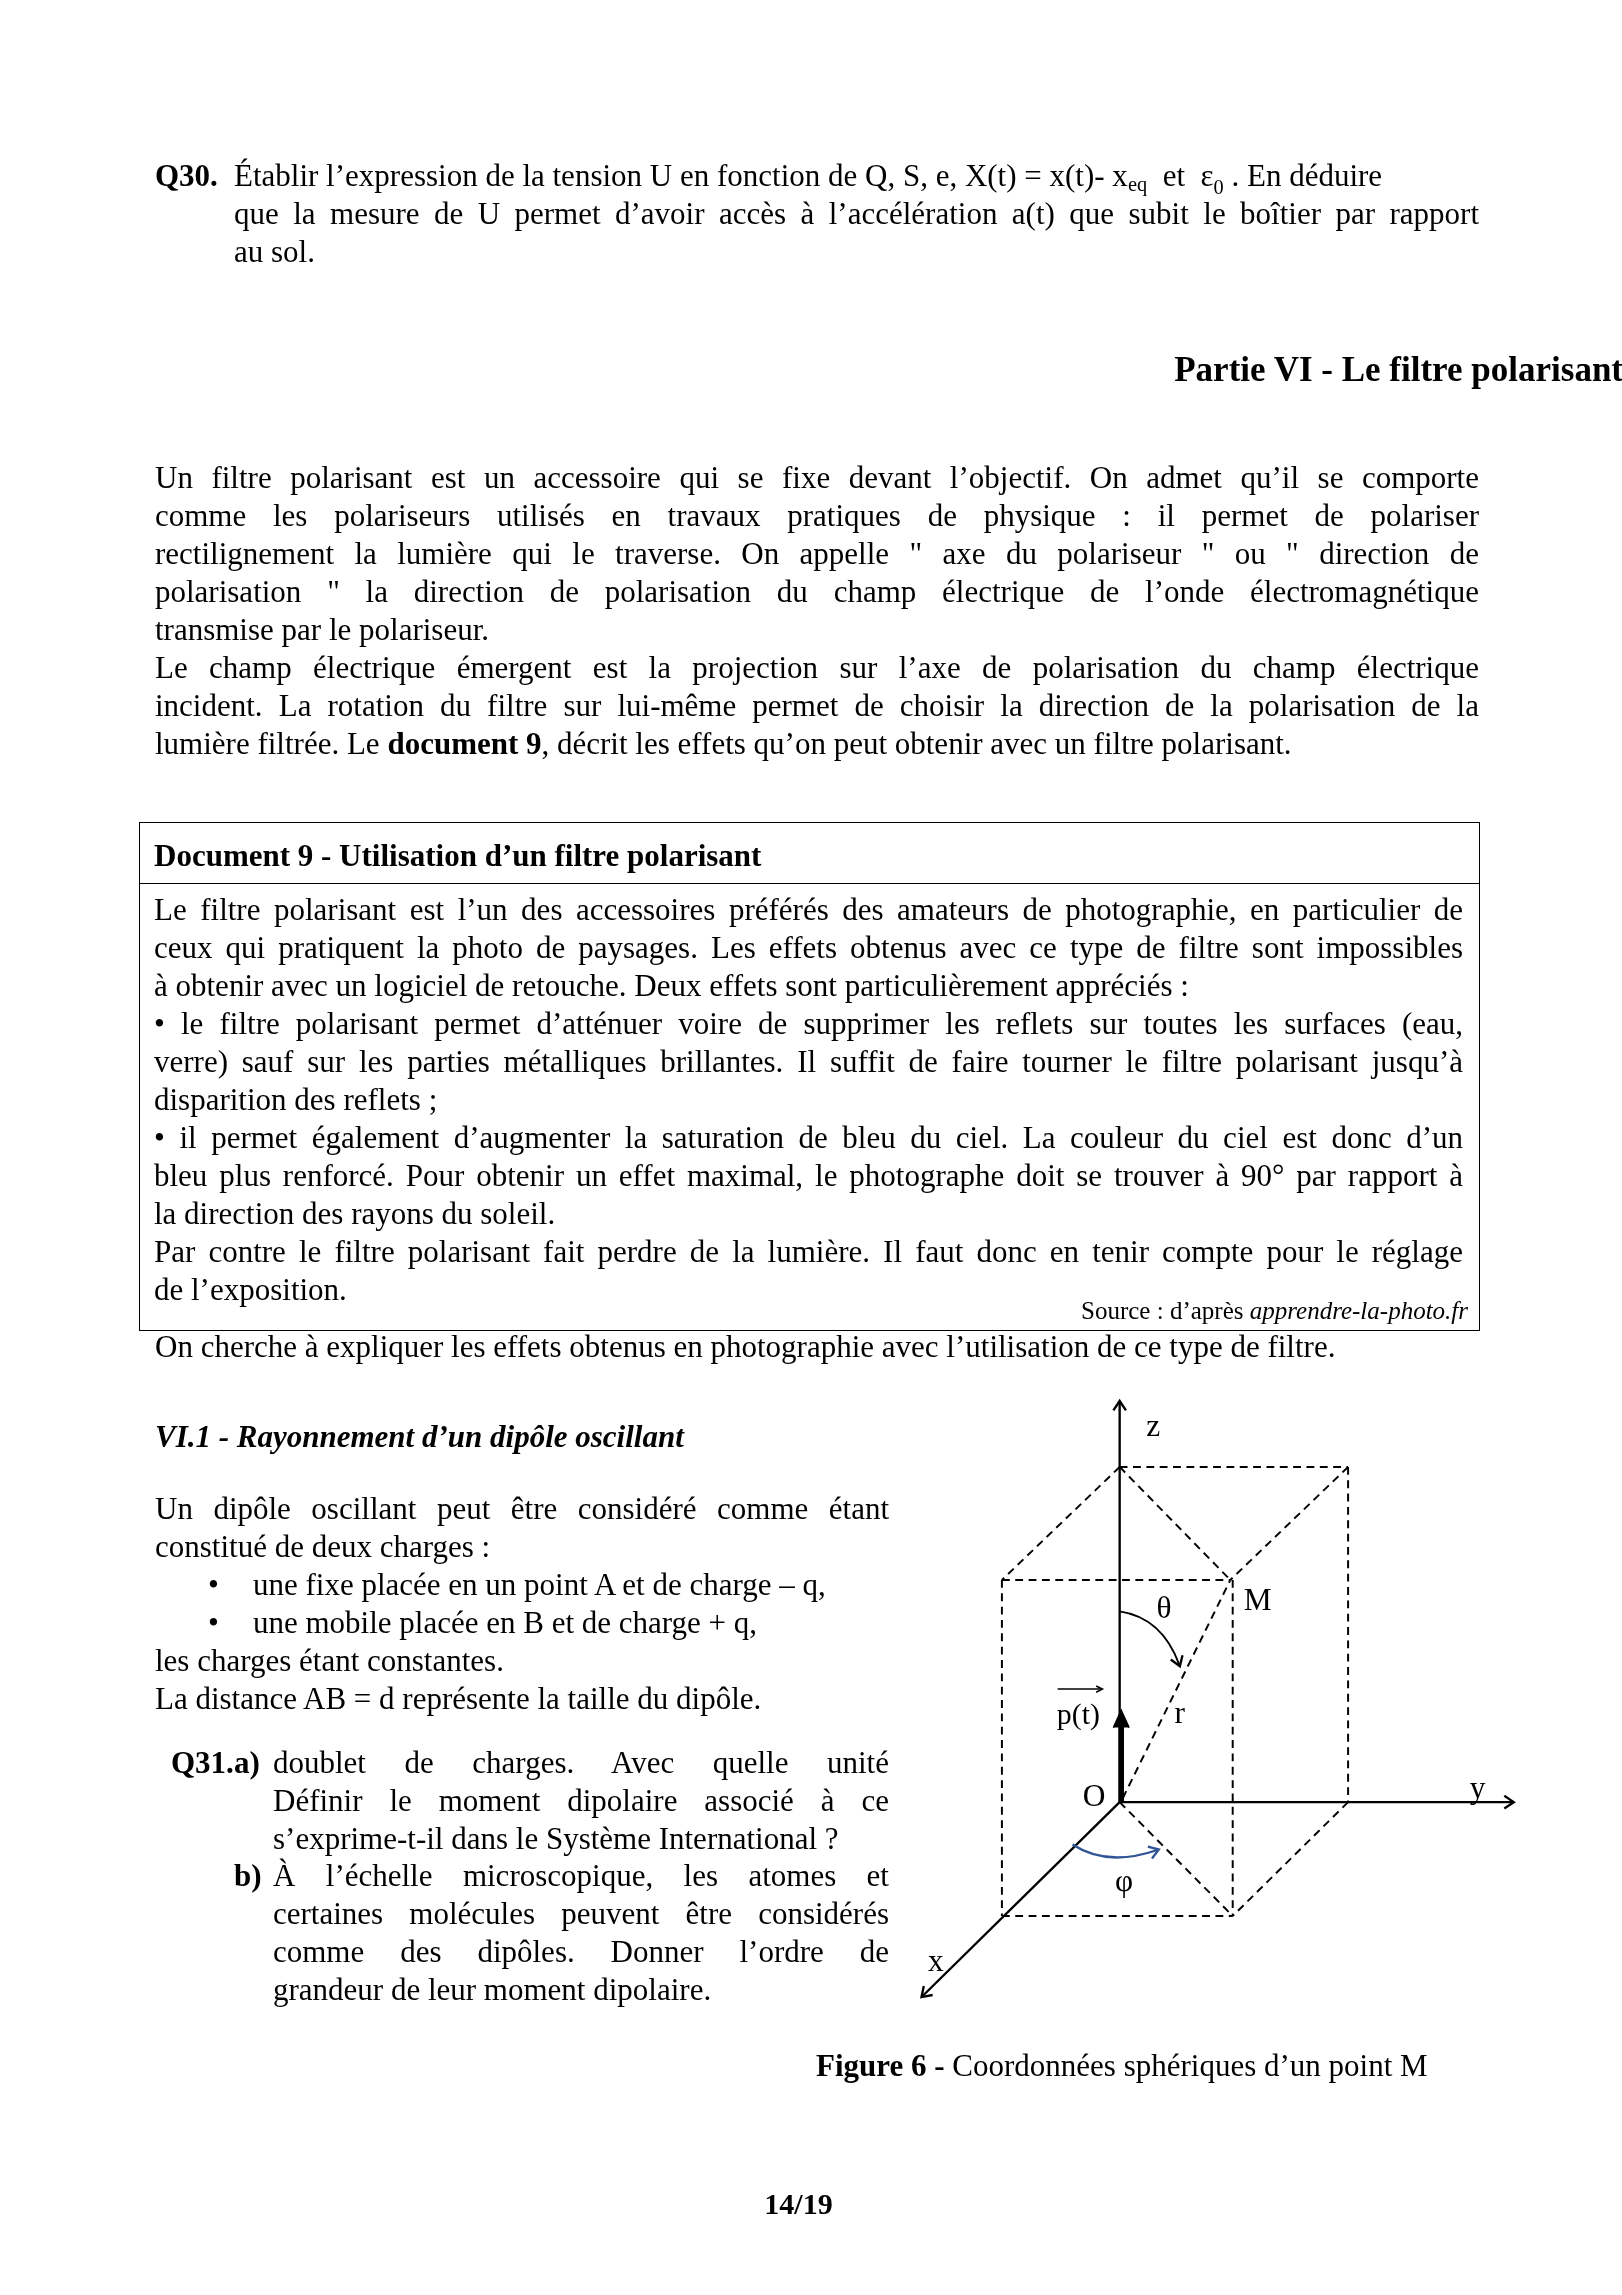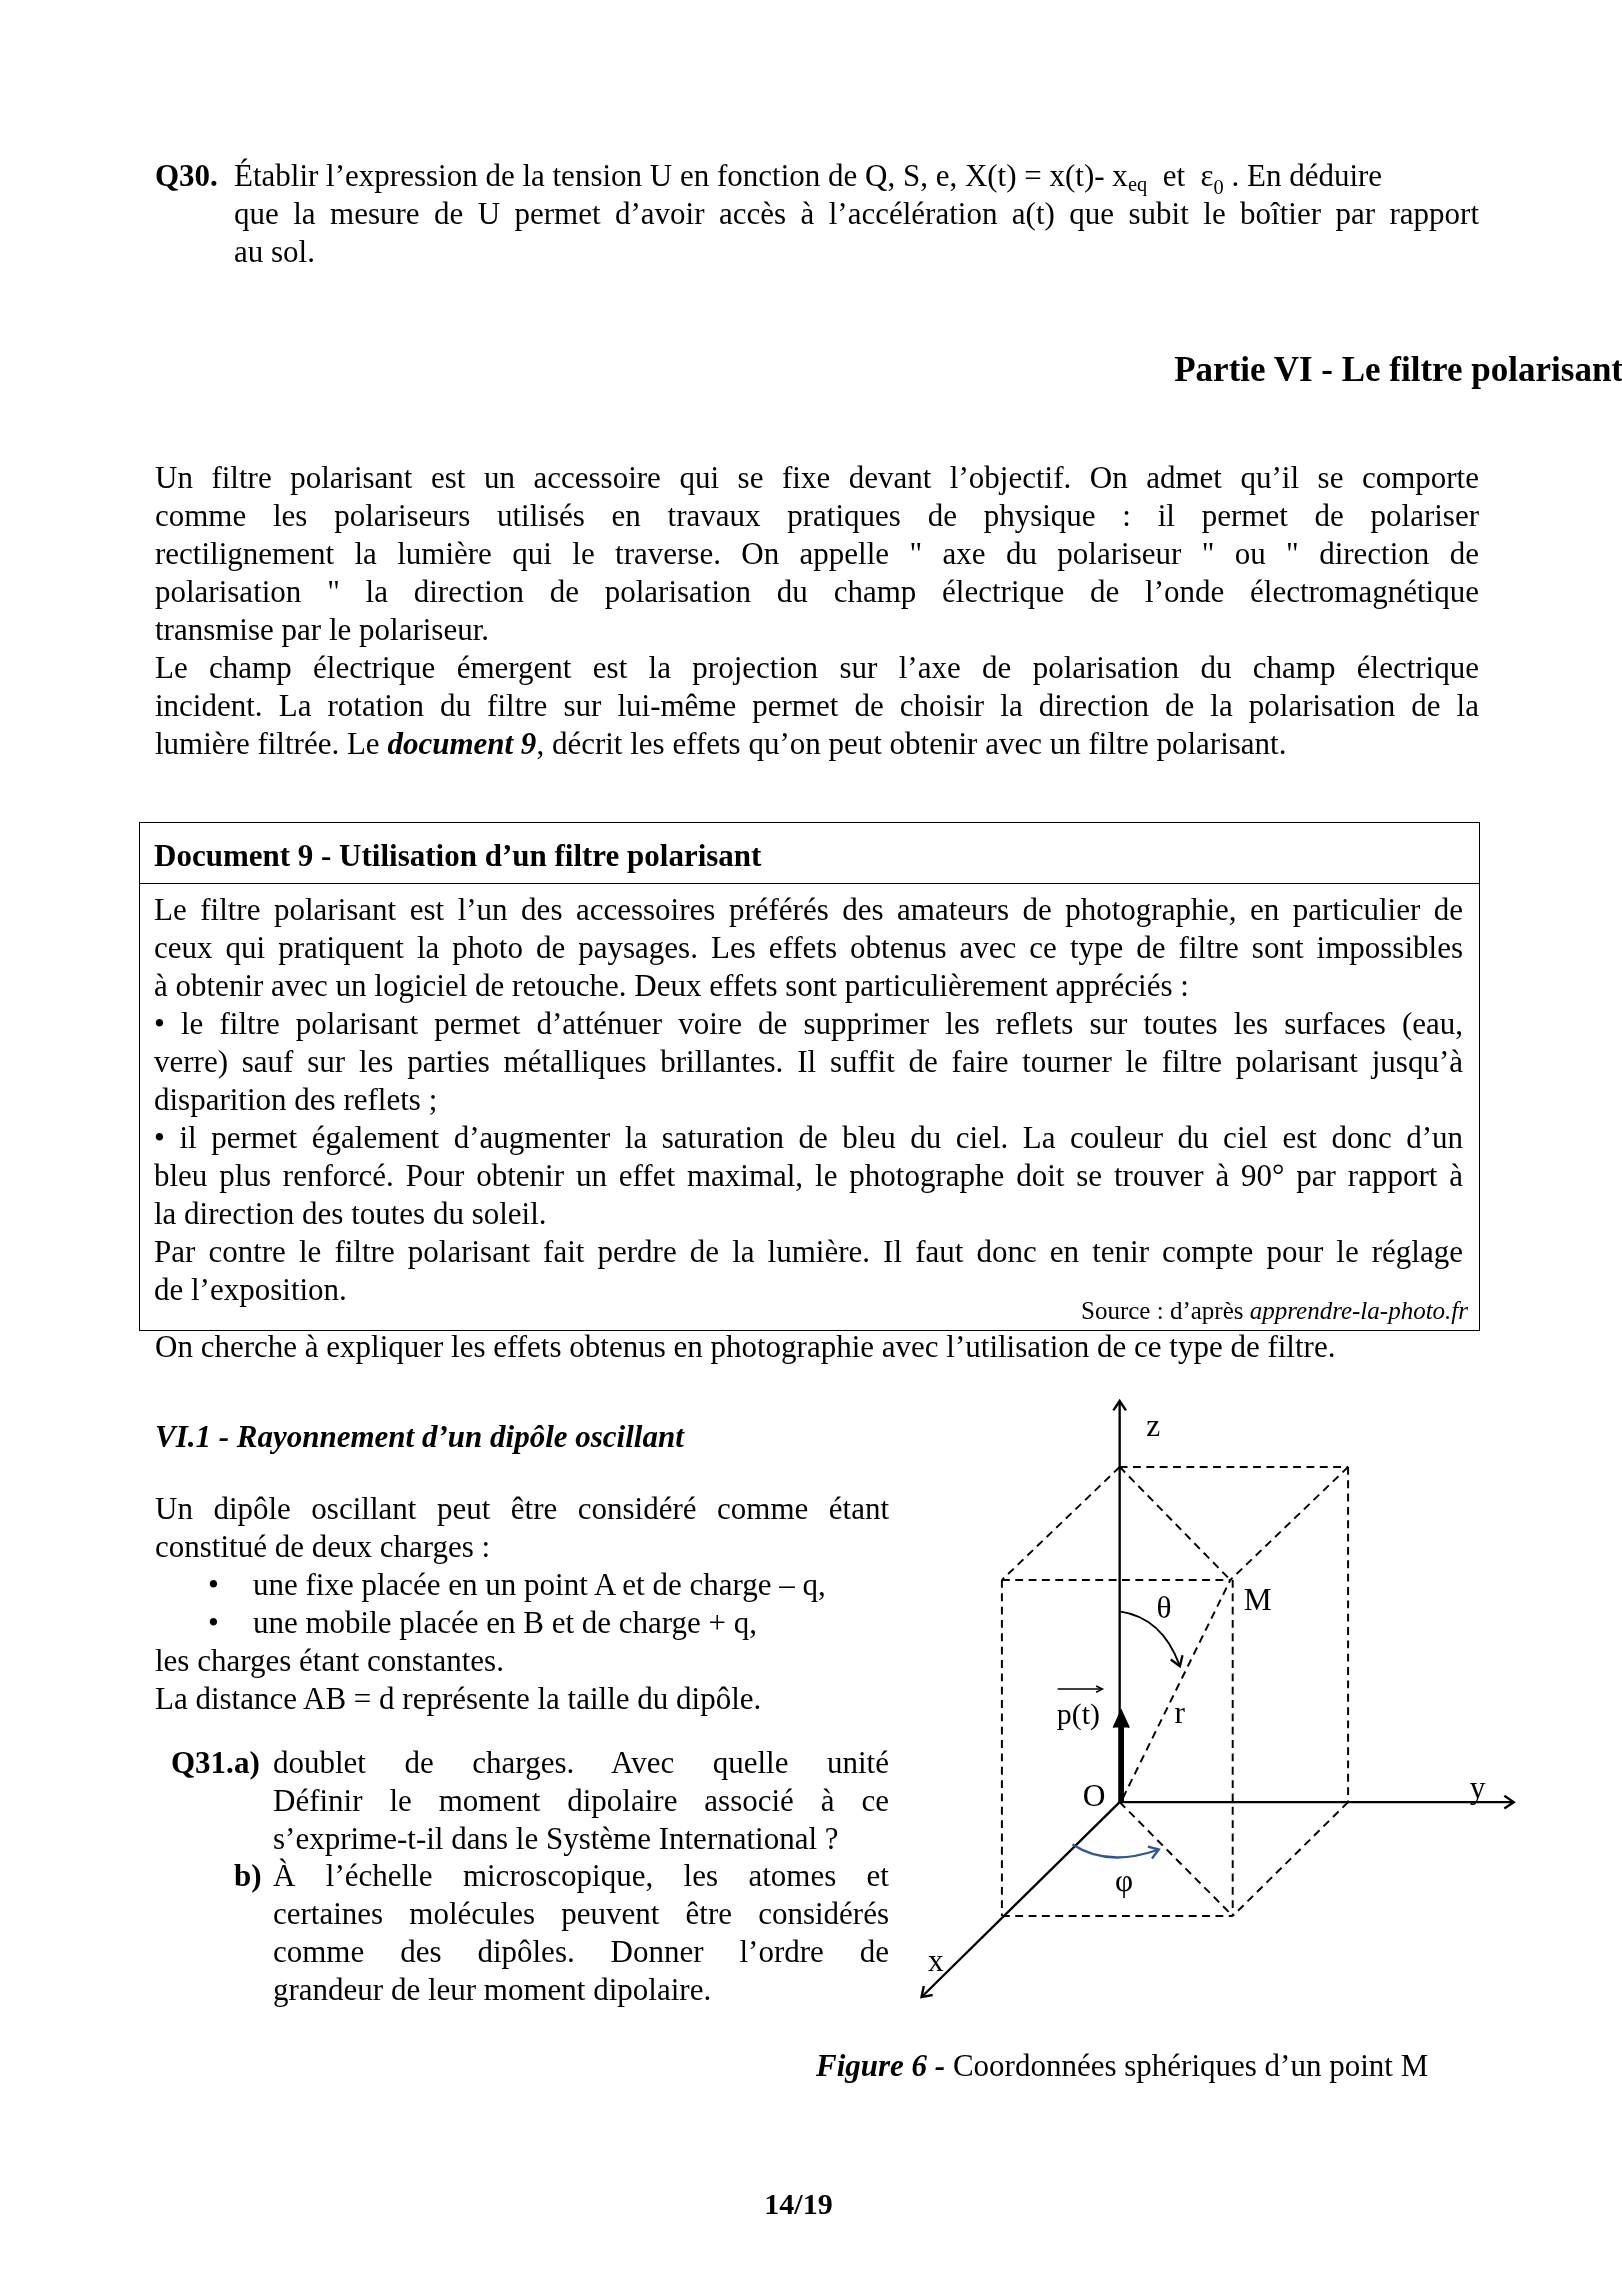--- a/index.html
+++ b/index.html
@@ -5,21 +5,21 @@
   html, body { margin: 0; padding: 0; background: #ffffff; }
   body {
     width: 1623px; height: 2295px; position: relative; overflow: hidden;
     font-family: "Liberation Serif", "DejaVu Serif", serif;
     color: #000;
   }
   .abs { position: absolute; }
   .txt { font-size: 31px; line-height: 38px; }
   .line { display: block; height: 38px; white-space: nowrap; }
   .jline { display: block; height: 38px; text-align: justify; text-align-last: justify; white-space: normal; }
-  b, .b { font-weight: bold; font-style: italic; }
+  b, .b { font-weight: bold; }
   sub.small { font-size: 20.4px; vertical-align: -4.7px; }
   .eps-sub { font-size: 20.4px; vertical-align: -7.9px; }
 
   
   #q30 { left: 155px; top: 157px; width: 1324px; }
   #q30 .qnum { position: absolute; left: 0; top: 0; font-weight: bold; }
   #q30 .qbody { position: absolute; left: 79px; top: 0; width: 1245px; }
 
   
   #part-heading { left: 0; width: 1623px; top: 348px; text-align: right; font-size: 35px; font-weight: bold; line-height: 44px; }
@@ -85,21 +85,21 @@
   </div>
   <div id="doc-body" class="txt">
       <span class="jline">Le filtre polarisant est l’un des accessoires préférés des amateurs de photographie, en particulier de</span>
       <span class="jline">ceux qui pratiquent la photo de paysages. Les effets obtenus avec ce type de filtre sont impossibles</span>
       <span class="line">à obtenir avec un logiciel de retouche. Deux effets sont particulièrement appréciés :</span>
       <span class="jline">• le filtre polarisant permet d’atténuer voire de supprimer les reflets sur toutes les surfaces (eau,</span>
       <span class="jline">verre) sauf sur les parties métalliques brillantes. Il suffit de faire tourner le filtre polarisant jusqu’à</span>
       <span class="line">disparition des reflets ;</span>
       <span class="jline">• il permet également d’augmenter la saturation de bleu du ciel. La couleur du ciel est donc d’un</span>
       <span class="jline">bleu plus renforcé. Pour obtenir un effet maximal, le photographe doit se trouver à 90° par rapport à</span>
-      <span class="line">la direction des toutes du soleil.</span>
+      <span class="line">la direction des rayons du soleil.</span>
       <span class="jline">Par contre le filtre polarisant fait perdre de la lumière. Il faut donc en tenir compte pour le réglage</span>
       <span class="line">de l’exposition.</span>
     </div>
   <div id="doc-source"><span style="white-space:pre">Source : d’après </span><i>apprendre-la-photo.fr</i></div>
 </div>
 
 <div id="followup" class="abs txt">On cherche à expliquer les effets obtenus en photographie avec l’utilisation de ce type de filtre.</div>
 
 <div id="sec-vi1" class="abs">VI.1 - Rayonnement d’un dipôle oscillant</div>
 

